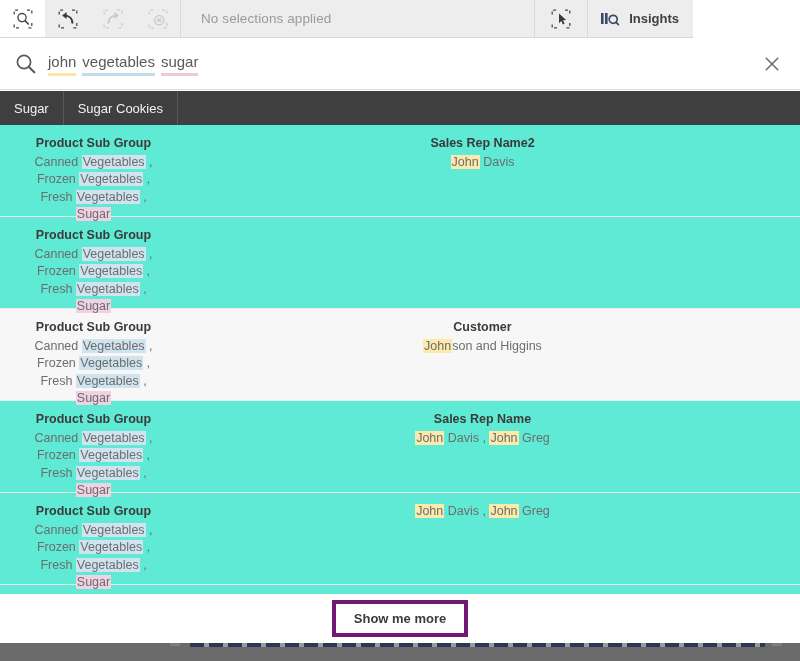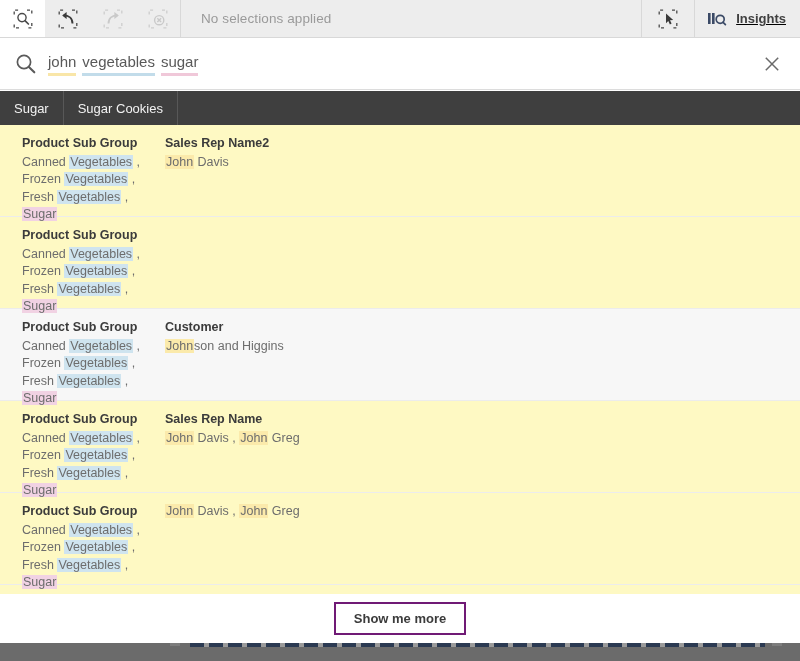--- a/index.html
+++ b/index.html
@@ -7,37 +7,37 @@
   html, body {
     width:800px; height:661px;
     font-family:"Liberation Sans", sans-serif;
     background:#ffffff;
     overflow:hidden;
   }
   #app { position:relative; width:800px; height:661px; background:#fff; }
 
   
   .selbar {
-    position:absolute; left:0; top:0; width:800px; height:38px;
+    position:absolute; left:0; top:0; width:693px; height:38px;
     background:#ededed;
     display:flex; align-items:stretch;
     border-bottom:1px solid #d8d8d8;
   }
   .sel-btn {
     width:45px; display:flex; align-items:center; justify-content:center;
     cursor:pointer;
   }
   .sel-btn.active { background:#ffffff; }
   .sel-btn.disabled { cursor:default; }
   .sel-sep { width:1px; background:#d8d8d8; align-self:stretch; }
   .sel-status {
     flex:1; display:flex; align-items:center; padding-left:20px;
     font-size:13.5px; color:#9a9a9a; letter-spacing:.1px;
   }
-  .sel-right { display:flex; align-items:stretch;text-decoration:underline; }
+  .sel-right { display:flex; align-items:stretch; }
   .sel-toggle {
     width:52px; display:flex; align-items:center; justify-content:center;
     cursor:pointer; background:#ededed;
   }
   .insights {
     display:flex; align-items:center; gap:7px;
     padding:0 14px 0 12px; background:#ededed; cursor:pointer;
   }
   .insights-label { font-size:13px; font-weight:bold; color:#404040; }
 
@@ -75,21 +75,21 @@
   .tab {
     display:flex; align-items:center; padding:0 14px;
     font-size:13px; color:#f2f2f2; font-weight:normal;
     border-right:1px solid #585858; cursor:pointer; white-space:nowrap;
   }
   .tab-filler { flex:1; }
 
   
   .results {
     position:absolute; left:0; top:125px; width:800px; height:469px;
-    background:#fef9c3; overflow:hidden;
+    background:#5eead4; overflow:hidden;text-align:center;
   }
   .res-row {
     height:92px; padding:10px 0 0 22px;
     border-bottom:1px solid #ececec;
     display:flex; cursor:pointer;
   }
   .res-row.alt { background:#f7f7f7; }
   .col { font-size:12.5px; line-height:17.4px; }
   .col-left  { width:143px; }
   .col-right { flex:1; }
@@ -103,21 +103,21 @@
   mark.hl-john  { background:#fbeaab; }
   mark.hl-veg   { background:#cfe4ef; }
   mark.hl-sugar { background:#f1d2e3; }
 
   
   .more-wrap {
     position:absolute; left:0; top:594px; width:800px; height:49px;
     background:#fff; display:flex; align-items:center; justify-content:center;
   }
   .more-btn {
-    border:2px solid #701a75; background:#fff;
+    border:4px solid #701a75; background:#fff;
     font-family:"Liberation Sans", sans-serif;
     font-size:13px; font-weight:bold; color:#3b3b3b;
     padding:7px 18px; cursor:pointer;
   }
 
   
   .footer {
     position:absolute; left:0; top:643px; width:800px; height:18px;
     background:#6b6b6b;
   }

